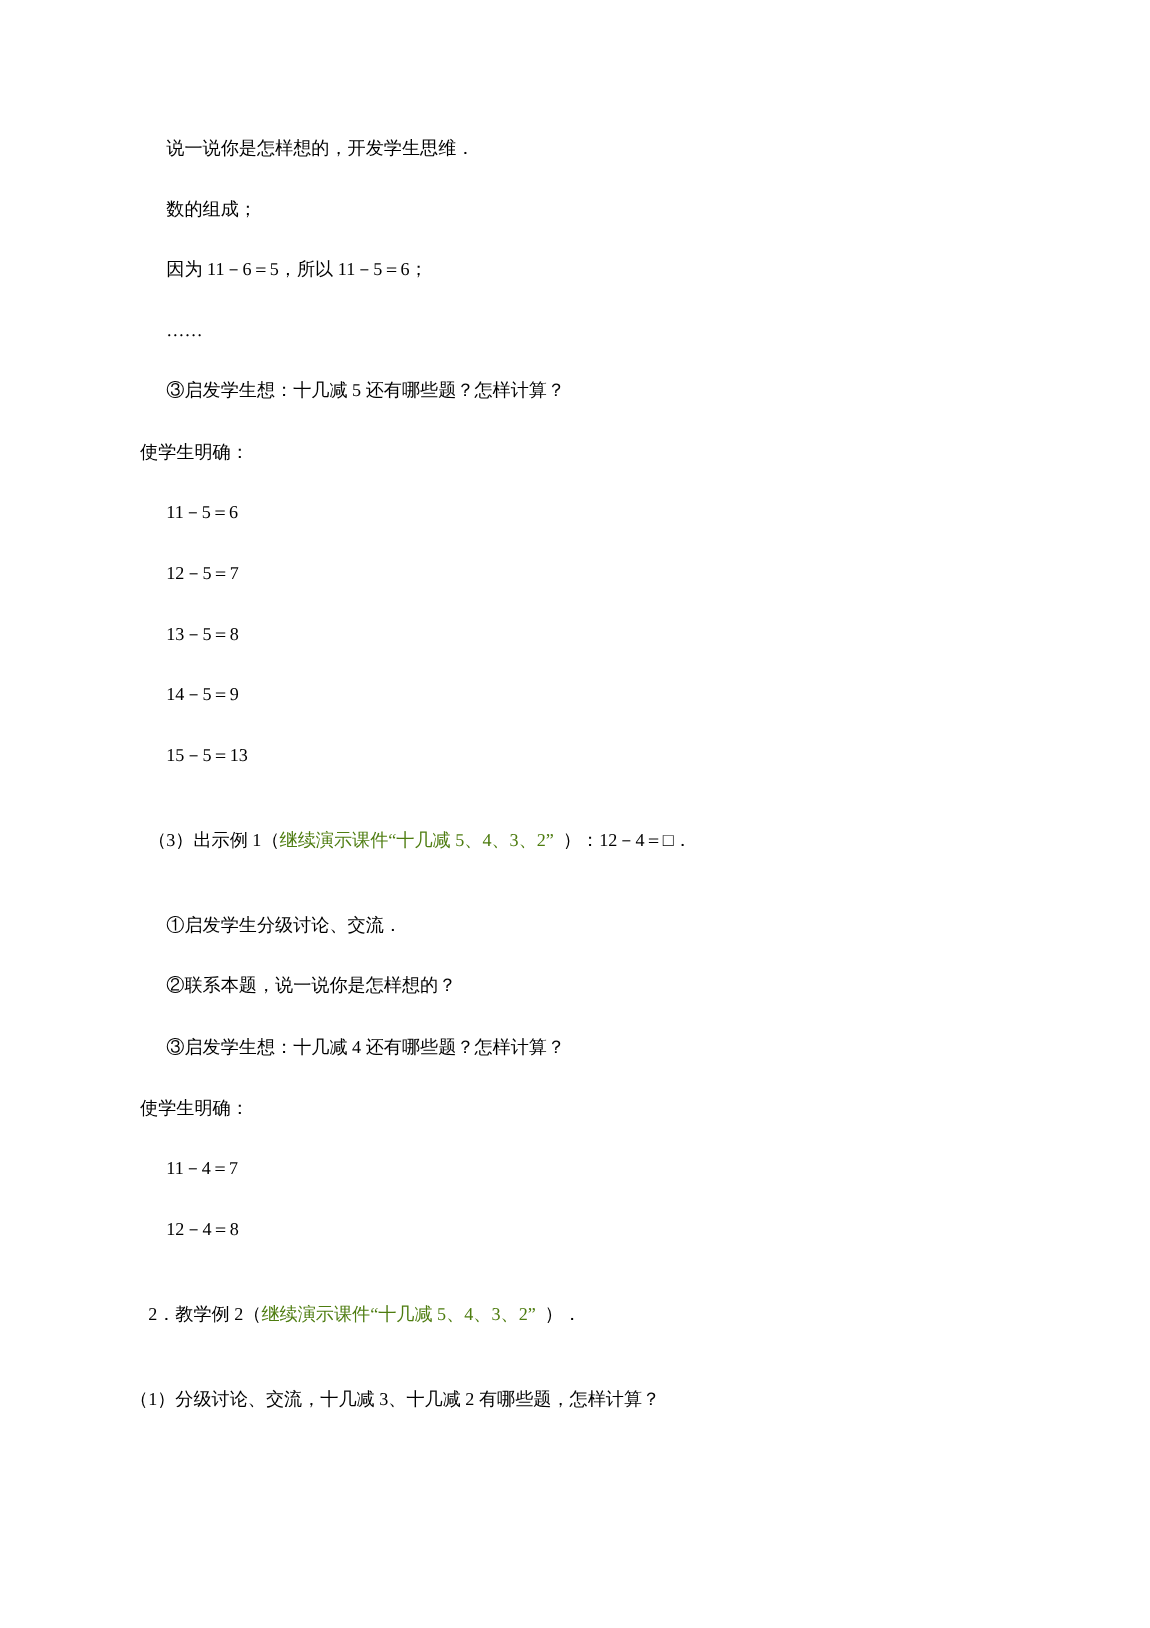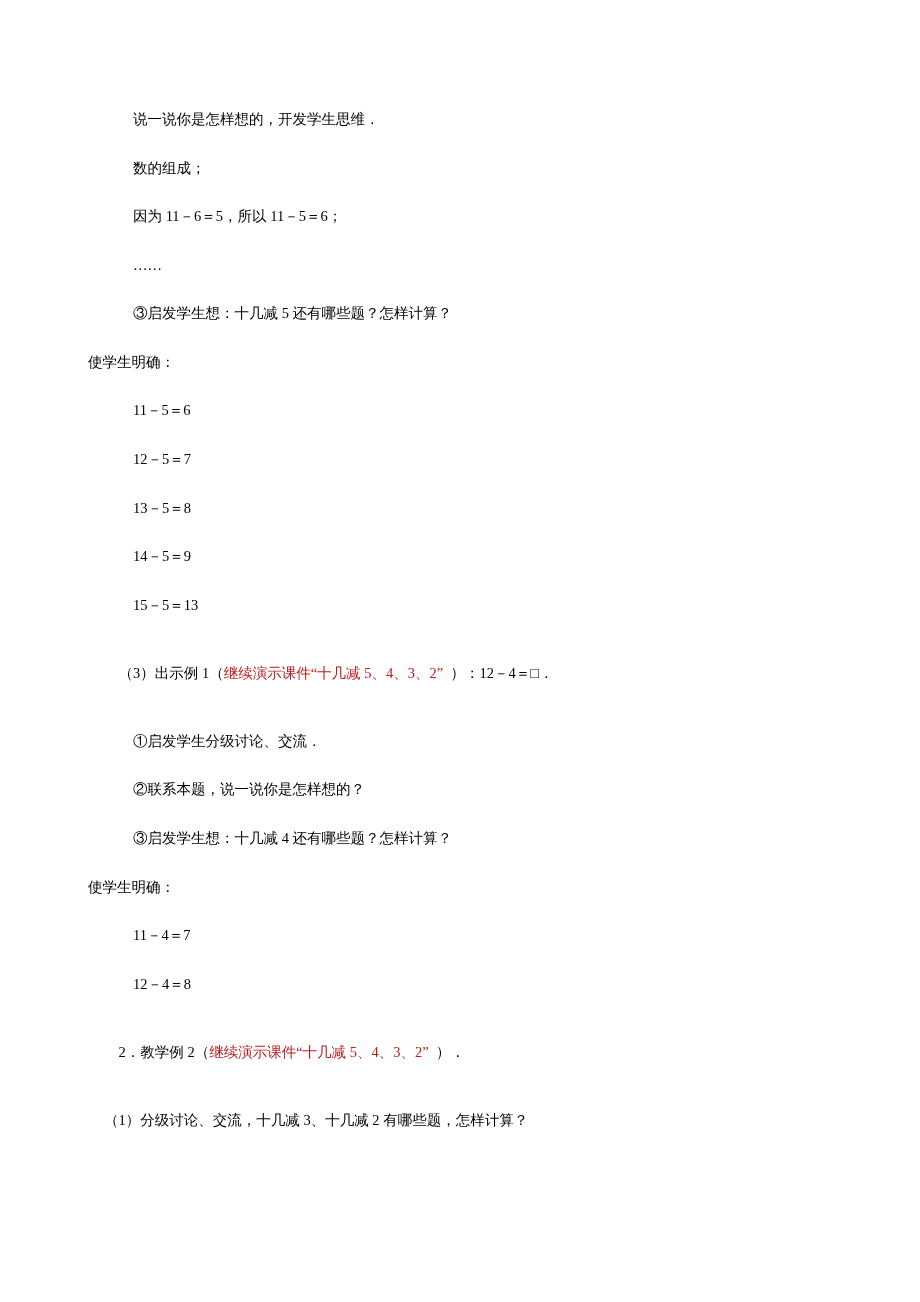--- a/index.html
+++ b/index.html
@@ -15,24 +15,24 @@
     box-sizing: border-box;
     font-family: "SimSun", "宋体", serif;
     font-size: 14.5px;
     color: #000;
     line-height: 1.35;
   }
   .p {
     margin: 0 0 29px 0;
     white-space: pre;
   }
-  .indent-0 { padding-left: 0px;   }
+  .indent-0 { padding-left: 0px; margin-left: 24px;   }
   .indent-1 { padding-left: 16px;  }
   .indent-2 { padding-left: 45px;  }
-  .red { color: #b91c1c; }
+  .red { color: #4d7c0f; }
 </style>
 </head>
 <body>
 
 <div class="page">
 
   <p class="p indent-2">说一说你是怎样想的，开发学生思维．</p>
   <p class="p indent-2">数的组成；</p>
   <p class="p indent-2">因为 11－6＝5，所以 11－5＝6；</p>
   <p class="p indent-2">……</p>

